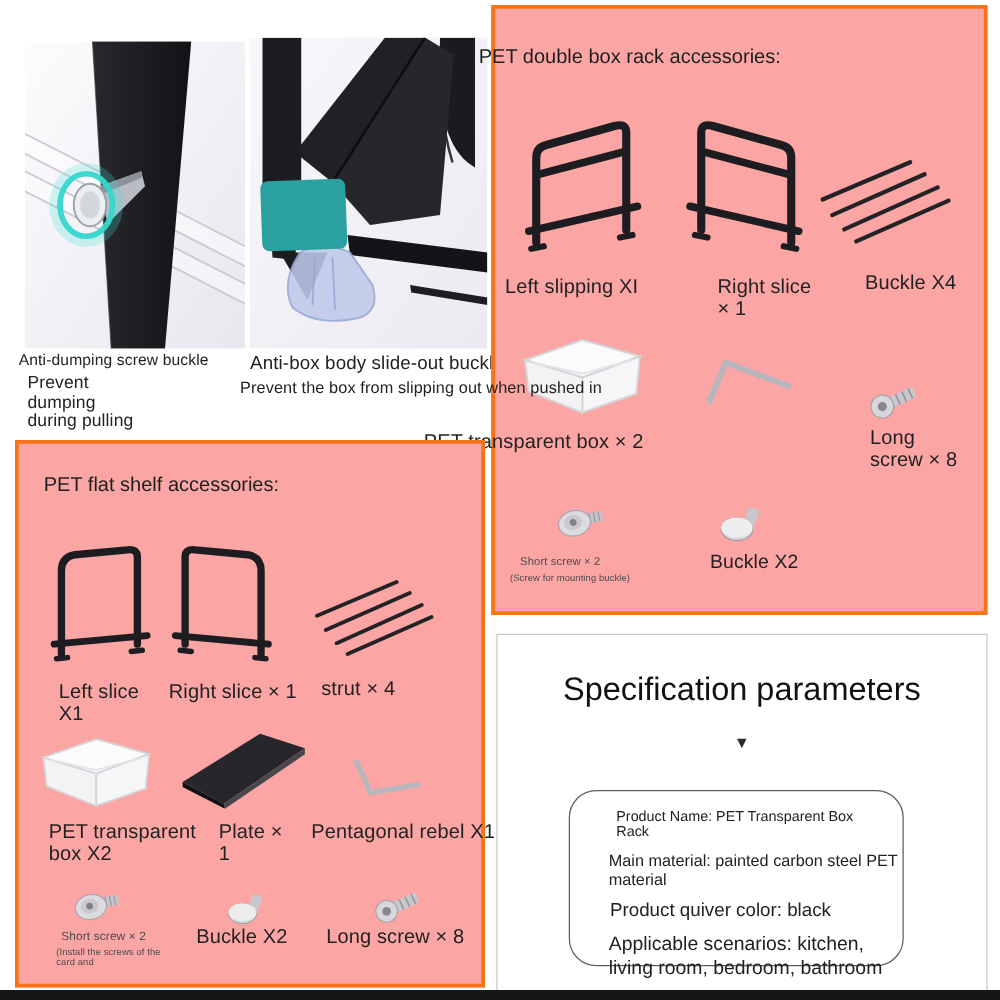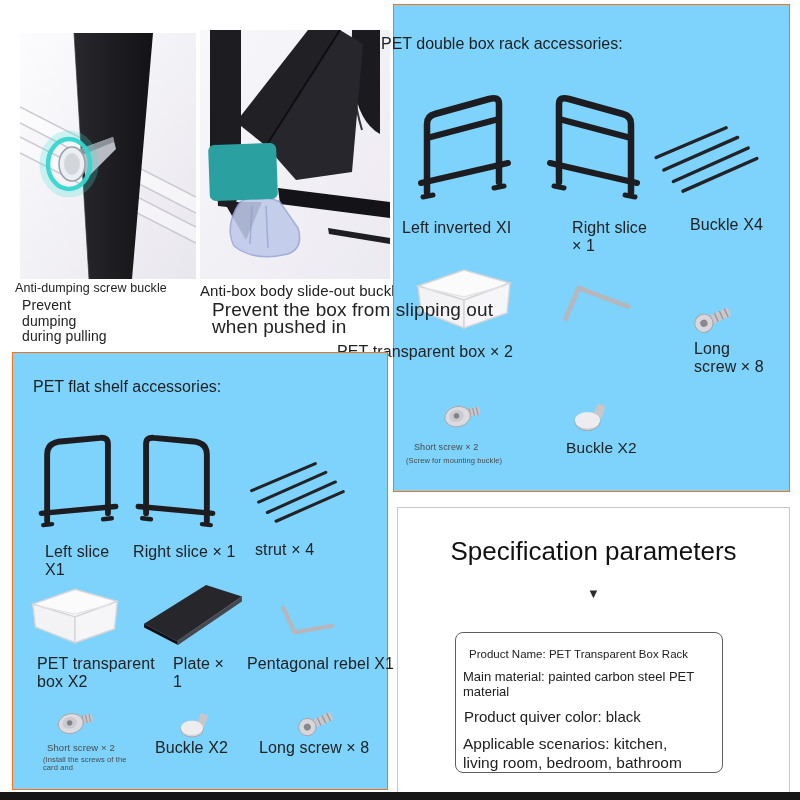--- a/index.html
+++ b/index.html
@@ -1,32 +1,32 @@
 <!DOCTYPE html>
 <html><head>
 <meta charset="utf-8">
 <style>
   html,body{margin:0;padding:0;background:#fff;}
   .page{position:relative;width:800px;height:800px;background:#ffffff;overflow:hidden;
         font-family:"Liberation Sans",sans-serif;color:#212121;}
   .lbl{position:absolute;font-family:"Liberation Sans",sans-serif;color:#222;line-height:1.13;letter-spacing:.1px;}
-  .panel{position:absolute;background:#7dd3fc;border:1px solid #f97316;box-sizing:border-box;}
+  .panel{position:absolute;background:#fca5a5;border:3px solid #f97316;box-sizing:border-box;}
   .panel-spec{background:#ffffff;border:1px solid #c9c9c9;}
   .panel-title{position:absolute;font-size:16px;color:#1e1e1e;white-space:nowrap;}
   .icon{position:absolute;}
   .icon svg{width:100%;height:100%;display:block;}
   .photo{position:absolute;overflow:hidden;}
   .photo svg{width:100%;height:100%;display:block;}
   .nowrap{white-space:nowrap;}
   .center{text-align:left;}
   .tiny{color:#4a4a4a;}
   .spec-heading{position:absolute;width:100%;text-align:center;top:28px;font-size:26px;font-weight:500;color:#111;}
   .spec-arrow{position:absolute;width:100%;text-align:center;top:78px;font-size:13px;color:#2b2b2b;}
   .spec-box{position:absolute;left:57px;top:124px;width:268px;height:141px;border:1.2px solid #5e5e5e;
-            border-radius:8px;box-sizing:border-box;padding:15px 10px 0 7px;}
+            border-radius:22px;box-sizing:border-box;padding:15px 10px 0 31px;}
   .spec-row0{font-size:11.5px;margin:0 0 9px 6px;}
   .spec-row1{font-size:13px;width:232px;line-height:1.18;margin:0 0 8px 0;}
   .spec-row2{font-size:15px;margin:0 0 9px 1px;}
   .spec-row3{font-size:15.5px;width:242px;line-height:1.25;margin:0;}
   .bottom-bar{position:absolute;left:0;top:792px;width:800px;height:8px;background:#161616;}
 </style>
 </head>
 <body>
 
 <div class="page">
@@ -84,21 +84,21 @@
     </svg>
   </div>
 
   <div class="lbl" style="left:15px;top:281px;font-size:12.5px;">Anti-dumping screw buckle</div>
   <div class="lbl" style="left:22px;top:298px;font-size:14px;line-height:15.5px;">
     <div>Prevent</div>
     <div>dumping</div>
     <div>during pulling</div>
   </div>
   <div class="lbl" style="left:200px;top:283px;font-size:15px;">Anti-box body slide-out buckle</div>
-  <div class="lbl" style="left:212px;top:301px;width:300px;font-size:19px;line-height:17px;z-index:5;">Prevent the box from slipping out when pushed in</div>
+  <div class="lbl" style="left:192px;top:301px;width:300px;font-size:13px;line-height:17px;z-index:5;">Prevent the box from slipping out when pushed in</div>
 
   <div class="panel" style="left:393px;top:4px;width:397px;height:488px;">
     <div class="panel-title" style="left:-13px;top:30px;">PET double box rack accessories:</div>
 
     <div class="icon" style="left:22px;top:86px;width:100px;height:115px;">
       <svg viewBox="0 0 100 115">
         <path d="M11,101 L11,33 Q11,25 19,23 L73,8 Q83,5 83,13 L83,91" fill="none" stroke="#1d1d21" stroke-width="6.5" stroke-linecap="round"></path>
         <path d="M11,47 L83,28" stroke="#1d1d21" stroke-width="6" stroke-linecap="round"></path>
         <path d="M5,92 L92,72" stroke="#1d1d21" stroke-width="6" stroke-linecap="round"></path>
         <path d="M7,106 L17,104" stroke="#1d1d21" stroke-width="5" stroke-linecap="round"></path>
@@ -113,21 +113,21 @@
         <path d="M7,106 L17,104" stroke="#1d1d21" stroke-width="5" stroke-linecap="round"></path>
         <path d="M78,97 L88,95" stroke="#1d1d21" stroke-width="5" stroke-linecap="round"></path>
       </svg>
     </div>
     <div class="icon" style="left:258px;top:118px;width:108px;height:72px;">
       <svg viewBox="0 0 110 75">
         <path d="M3,36 L76,5 M11,49 L88,15 M21,61 L99,26 M31,71 L108,37" stroke="#232327" stroke-width="3.5" stroke-linecap="round" fill="none"></path>
       </svg>
     </div>
 
-    <div class="lbl" style="left:8px;top:214px;font-size:16px;">Left inverted XI</div>
+    <div class="lbl" style="left:8px;top:214px;font-size:16px;">Left slipping XI</div>
     <div class="lbl" style="left:178px;top:214px;width:88px;font-size:16px;">Right slice × 1</div>
     <div class="lbl" style="left:296px;top:211px;font-size:16px;">Buckle X4</div>
 
     <div class="icon" style="left:20px;top:260px;width:100px;height:68px;">
       <svg viewBox="0 0 100 66">
         <polygon points="4,20 50,4 96,17 50,34" fill="#fbfbfc" stroke="#d5d5d9" stroke-width="1.5"></polygon>
         <polygon points="4,20 50,34 50,62 7,45" fill="#f3f3f6" stroke="#d5d5d9" stroke-width="1.5"></polygon>
         <polygon points="50,34 96,17 93,47 50,62" fill="#f6f6f9" stroke="#d5d5d9" stroke-width="1.5"></polygon>
         <polyline points="10,22 50,31 90,20" stroke="#e3e3e7" fill="none" stroke-width="1.5"></polyline>
       </svg>

